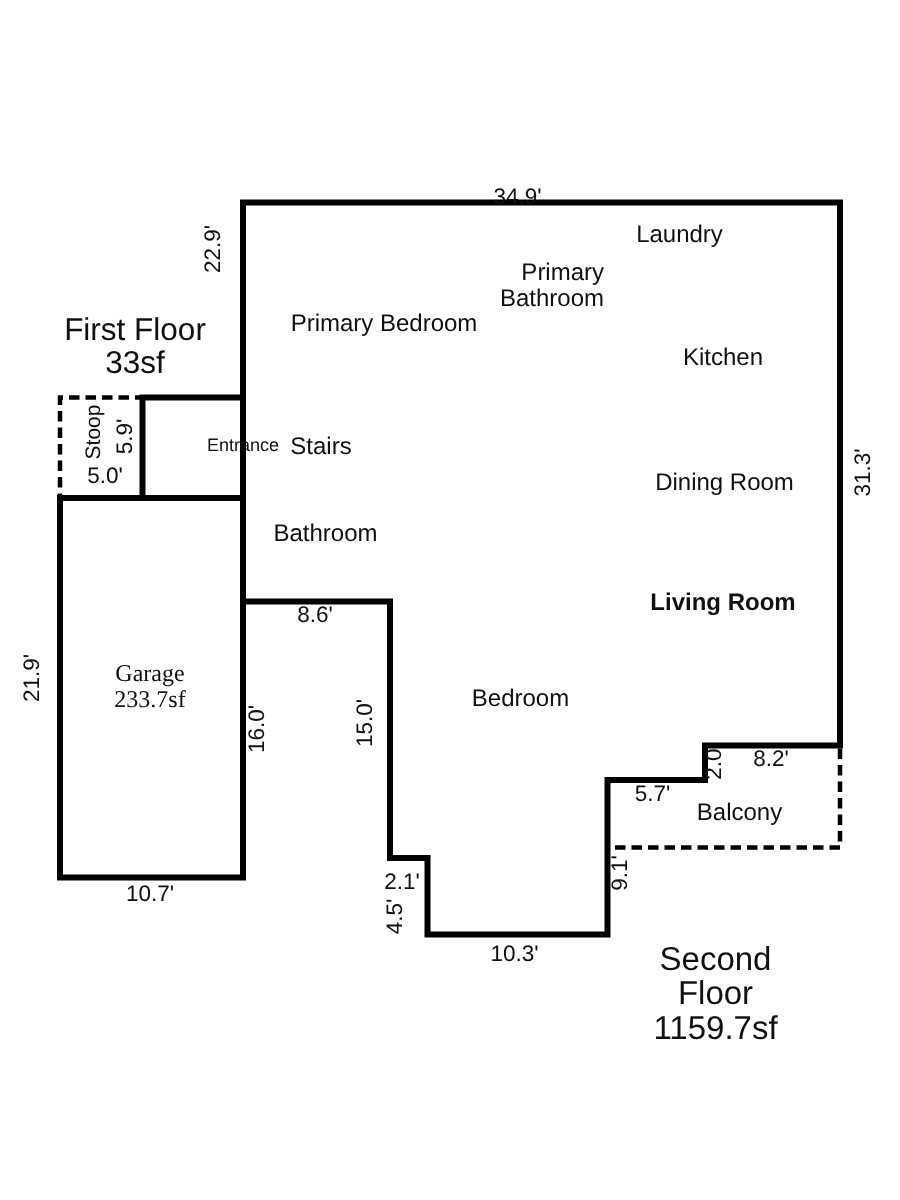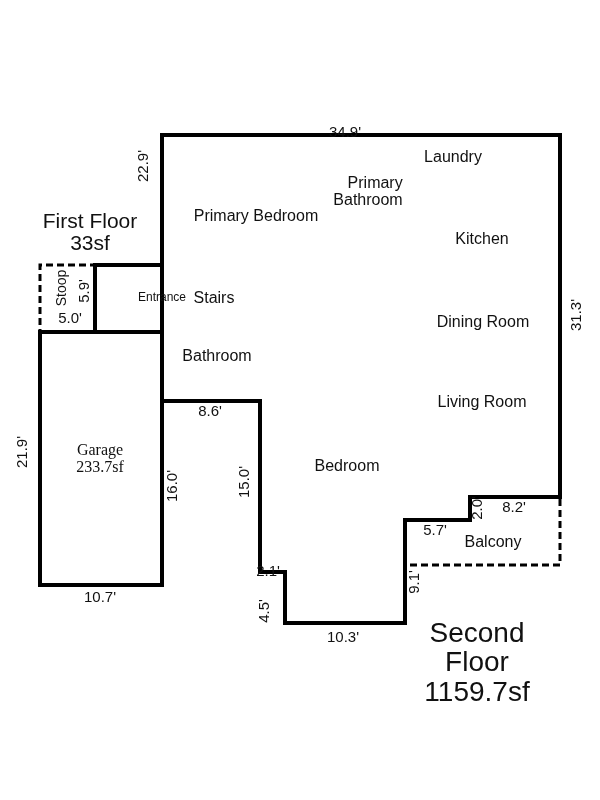--- a/index.html
+++ b/index.html
@@ -37,21 +37,21 @@
   .dim  { font-size: 15px; }
   .small-room { font-size: 12px; margin-left: 33px; }
   .stoop-room { font-size: 14px; }
   .title-block {
     position: absolute;
     transform: translate(-50%, -50%);
     text-align: center;
     line-height: 1.05;
   }
   .title-block.first  { font-size: 21px; }
-  .title-block.second { font-size: 28px; }
+  .title-block.second { font-size: 22px; }
 </style>
 </head>
 <body>
 
 <div class="canvas">
 
   <svg class="plan-svg" width="600" height="800" viewBox="0 0 600 800">
 
     <path d="M 162 135 L 560 135 L 560 497 L 470 497 L 470 520 L 405 520 L 405 623 L 285 623 L 285 572 L 260 572 L 260 401 L 162 401 Z" fill="none" stroke="#000000" stroke-width="4" stroke-linejoin="miter"></path>
 
@@ -78,35 +78,35 @@
     <div class="room">Garage</div>
     <div class="room">233.7sf</div>
   </div>
 
   <div class="lbl room" style="left:256px; top:216px;">Primary Bedroom</div>
   <div class="lbl room" style="left:368px; top:191px;text-align:right;">Primary
 Bathroom</div>
   <div class="lbl room" style="left:453px; top:157px;">Laundry</div>
   <div class="lbl room" style="left:482px; top:239px;">Kitchen</div>
   <div class="lbl room" style="left:483px; top:322px;">Dining Room</div>
-  <div class="lbl room" style="left:482px; top:402px;">Living Room</div>
+  <div class="lbl room" style="left:482px; top:402px;font-weight:bold;">Living Room</div>
   <div class="lbl room" style="left:214px; top:298px;">Stairs</div>
   <div class="lbl room" style="left:217px; top:356px;">Bathroom</div>
   <div class="lbl room" style="left:347px; top:466px;">Bedroom</div>
   <div class="lbl room" style="left:493px; top:542px;">Balcony</div>
 
   <div class="lbl small-room" style="left:129px; top:297px;">Entrance</div>
   <div class="lbl stoop-room rot" style="left:62px; top:288px;">Stoop</div>
 
   <div class="lbl dim" style="left:345px; top:132px;">34.9'</div>
   <div class="lbl dim rot" style="left:143px; top:166px;">22.9'</div>
   <div class="lbl dim rot" style="left:576px; top:315px;">31.3'</div>
   <div class="lbl dim" style="left:210px; top:411px;">8.6'</div>
   <div class="lbl dim rot" style="left:244px; top:482px;">15.0'</div>
-  <div class="lbl dim" style="left:268px; top:571px;">2.1'</div>
+  <div class="lbl dim" style="left:268px; top:589px;">2.1'</div>
   <div class="lbl dim rot" style="left:264px; top:611px;">4.5'</div>
   <div class="lbl dim" style="left:343px; top:637px;">10.3'</div>
   <div class="lbl dim rot" style="left:414px; top:582px;">9.1'</div>
   <div class="lbl dim" style="left:435px; top:530px;">5.7'</div>
   <div class="lbl dim rot" style="left:477px; top:508px;">2.0'</div>
   <div class="lbl dim" style="left:514px; top:507px;">8.2'</div>
 
   <div class="lbl dim rot" style="left:22px; top:452px;">21.9'</div>
   <div class="lbl dim" style="left:100px; top:597px;">10.7'</div>
   <div class="lbl dim rot" style="left:172px; top:486px;">16.0'</div>

